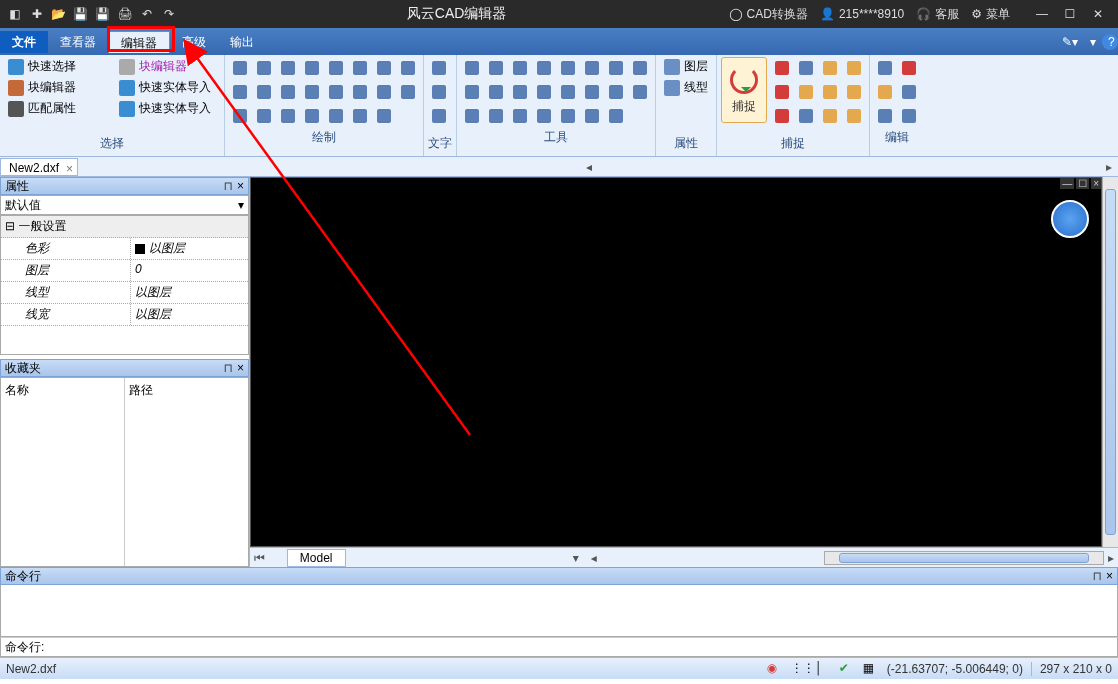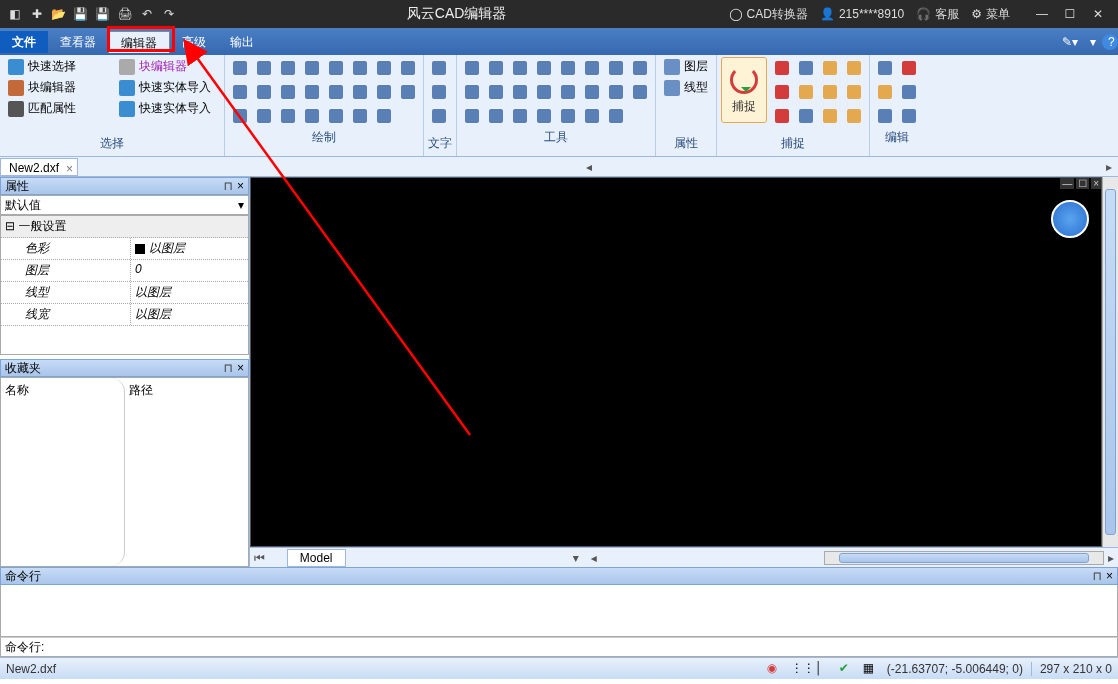--- a/index.html
+++ b/index.html
@@ -57,21 +57,21 @@
 .prop-combo .dd { margin-left: auto; }
 .prop-grid { background: #fff; border: 1px solid #aaa; overflow-y: scroll; height: 140px; }
 .prop-grid .section { background: #eee; padding: 2px 4px; border-bottom: 1px dotted #aaa; }
 .prop-grid .row { display: flex; border-bottom: 1px dotted #aaa; font-style: italic; }
 .prop-grid .row .k { width: 130px; padding: 2px 4px 2px 24px; border-right: 1px dotted #aaa; }
 .prop-grid .row .v { flex: 1; padding: 2px 4px; }
 .colorsw { display: inline-block; width: 10px; height: 10px; background: #000; margin-right: 4px; vertical-align: middle; }
 
 .fav-body { flex: 1; background: #fff; border: 1px solid #aaa; display: flex; }
 .fav-body .col { flex: 1; padding: 4px; }
-.fav-body .col:first-child { border-right: 1px solid #ccc; border-radius: 14px; }
+.fav-body .col:first-child { border-right: 1px solid #ccc; }
 
 .canvas-area { flex: 1; position: relative; display: flex; flex-direction: column; }
 .canvas-area .inner { flex: 1; display: flex; }
 .canvas { flex: 1; background: #000; position: relative; border: 1px solid #555; }
 .canvas .mini { position: absolute; top: 0; right: 0; display: flex; gap: 2px; }
 .canvas .mini span { color: #ccc; font-size: 10px; background: #333; padding: 0 2px; cursor: pointer; }
 .canvas .cube { position: absolute; top: 22px; right: 12px; width: 38px; height: 38px; border-radius: 50%; background: radial-gradient(#5aa3ef, #2a6fcf); border: 2px solid #fff; box-shadow: 0 0 4px rgba(0,0,0,.4); }
 .vscroll { width: 16px; background: #e8e8e8; border-left: 1px solid #aaa; position: relative; }
 .vscroll .thumb { position: absolute; top: 12px; left: 2px; right: 2px; bottom: 12px; background: linear-gradient(#c7dcf6,#a9c5eb); border: 1px solid #7ea3d6; border-radius: 3px; }
 .canvas-tabs { height: 20px; background: #e8f0fb; border-top: 1px solid #9fb8dd; display: flex; align-items: center; }

